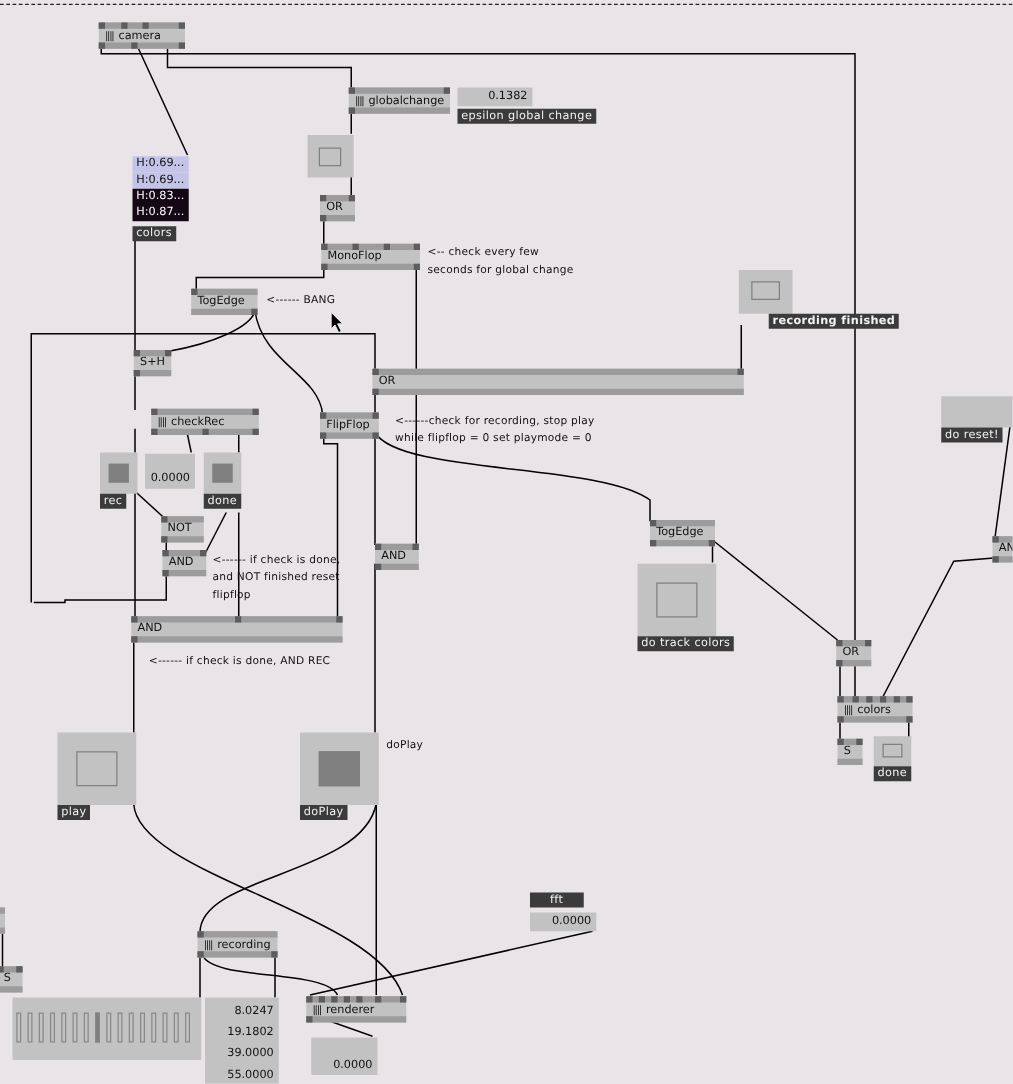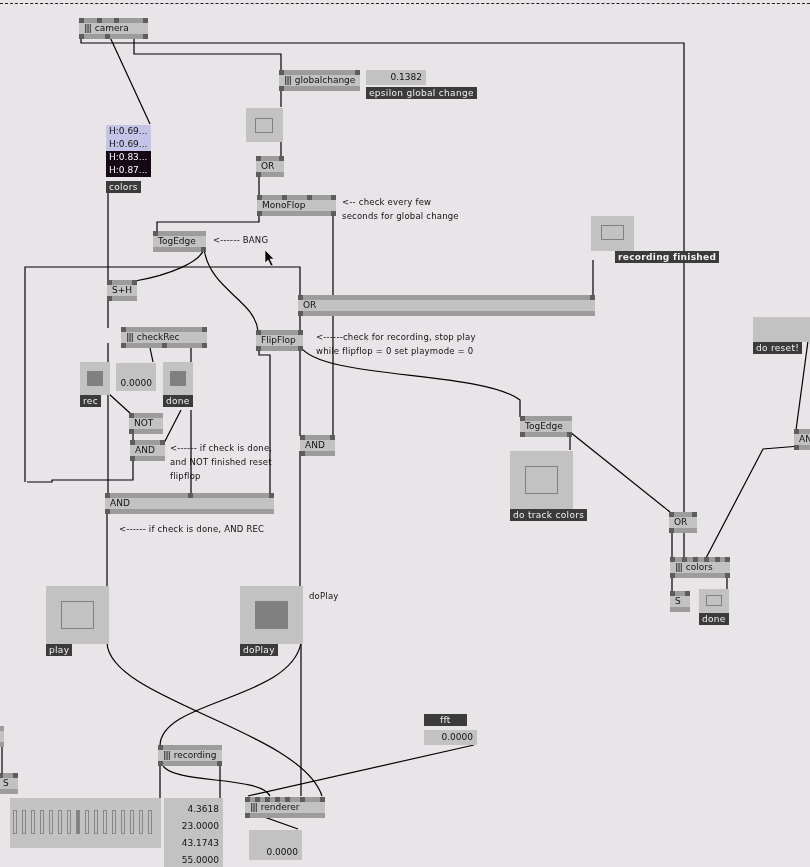--- a/index.html
+++ b/index.html
@@ -322,23 +322,23 @@
     <div class="b" style="left: 84px;"></div>
     <div class="b" style="left: 93px;"></div>
     <div class="b" style="left: 102px;"></div>
     <div class="b" style="left: 111px;"></div>
     <div class="b" style="left: 120px;"></div>
     <div class="b" style="left: 129px;"></div>
     <div class="b" style="left: 138px;"></div>
   </div>
 
 <div class="num" style="left:164px;top:798px;width:59px;height:69px;padding-top:6px;">
-  <div style="height:17px;">4.3618</div>
-  <div style="height:17px;">23.0000</div>
-  <div style="height:17px;">43.1743</div>
+  <div style="height:17px;">8.0247</div>
+  <div style="height:17px;">19.1802</div>
+  <div style="height:17px;">39.0000</div>
   <div style="height:17px;">55.0000</div>
 </div>
 
 <div class="obj" style="left:245px;top:797px;width:80px;">
   <span class="port in" style="left:0"></span>
     <span class="port in" style="left:10px"></span>
     <span class="port in" style="left:20px"></span>
     <span class="port in" style="left:30px"></span>
     <span class="port in" style="left:40px"></span>
     <span class="port in" style="left:55px"></span>

